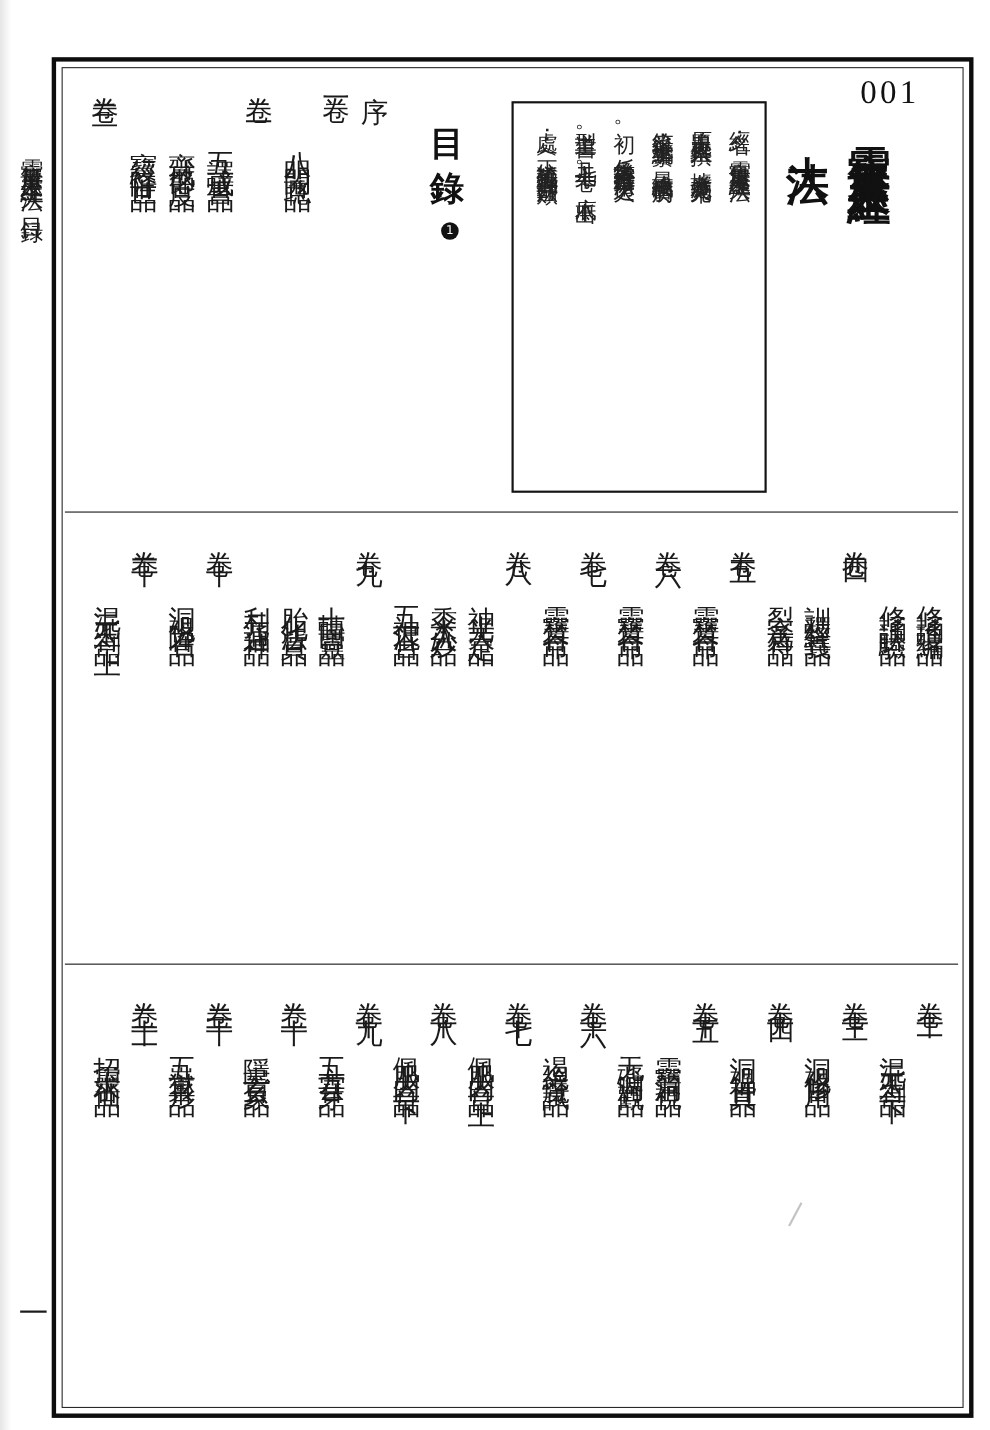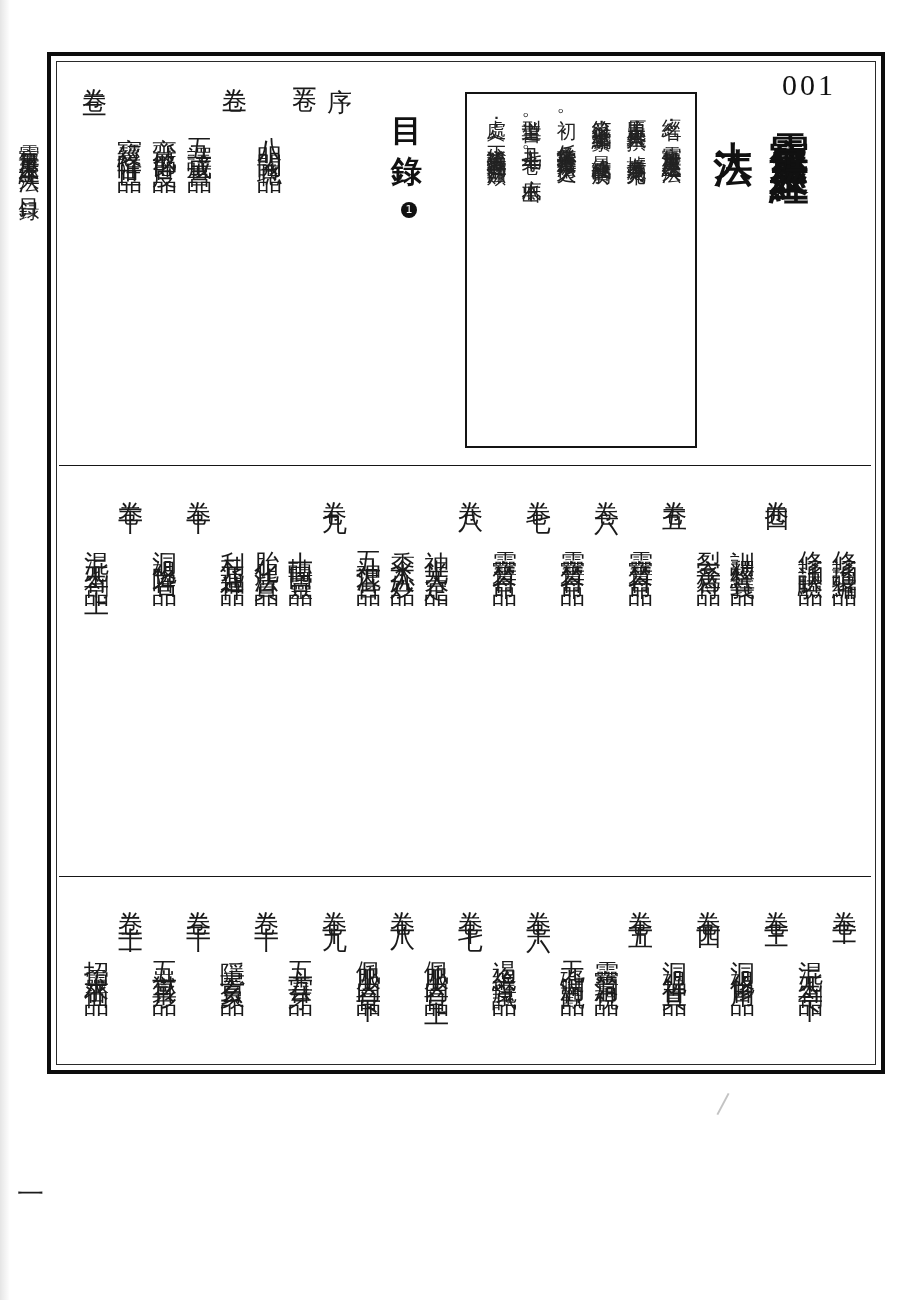--- a/index.html
+++ b/index.html
@@ -8,21 +8,21 @@
     background:#ffffff;color:#1a1a1a;
     font-family:"Liberation Serif","DejaVu Serif",serif;
   }
   .v{ writing-mode:vertical-rl; text-orientation:upright; }
   .edge-shade{
     position:absolute;left:0;top:0;width:10px;height:1300px;
     background:linear-gradient(to right, rgba(0,0,0,0.10), rgba(0,0,0,0));
   }
   
   .frame{
-    position:absolute;left:47px;top:52px;width:838px;height:1022px;
+    position:absolute;left:47px;top:52px;width:838px;height:1237px;
     border:4px solid #0d0d0d;box-sizing:border-box;background:#fff;
   }
   .frame-inner{
     position:absolute;left:5px;top:5px;right:5px;bottom:5px;
     border:1.5px solid #2a2a2a;pointer-events:none;
   }
   .divider{
     position:absolute;left:8px;right:10px;height:0;
     border-top:1.8px solid #161616;
   }

